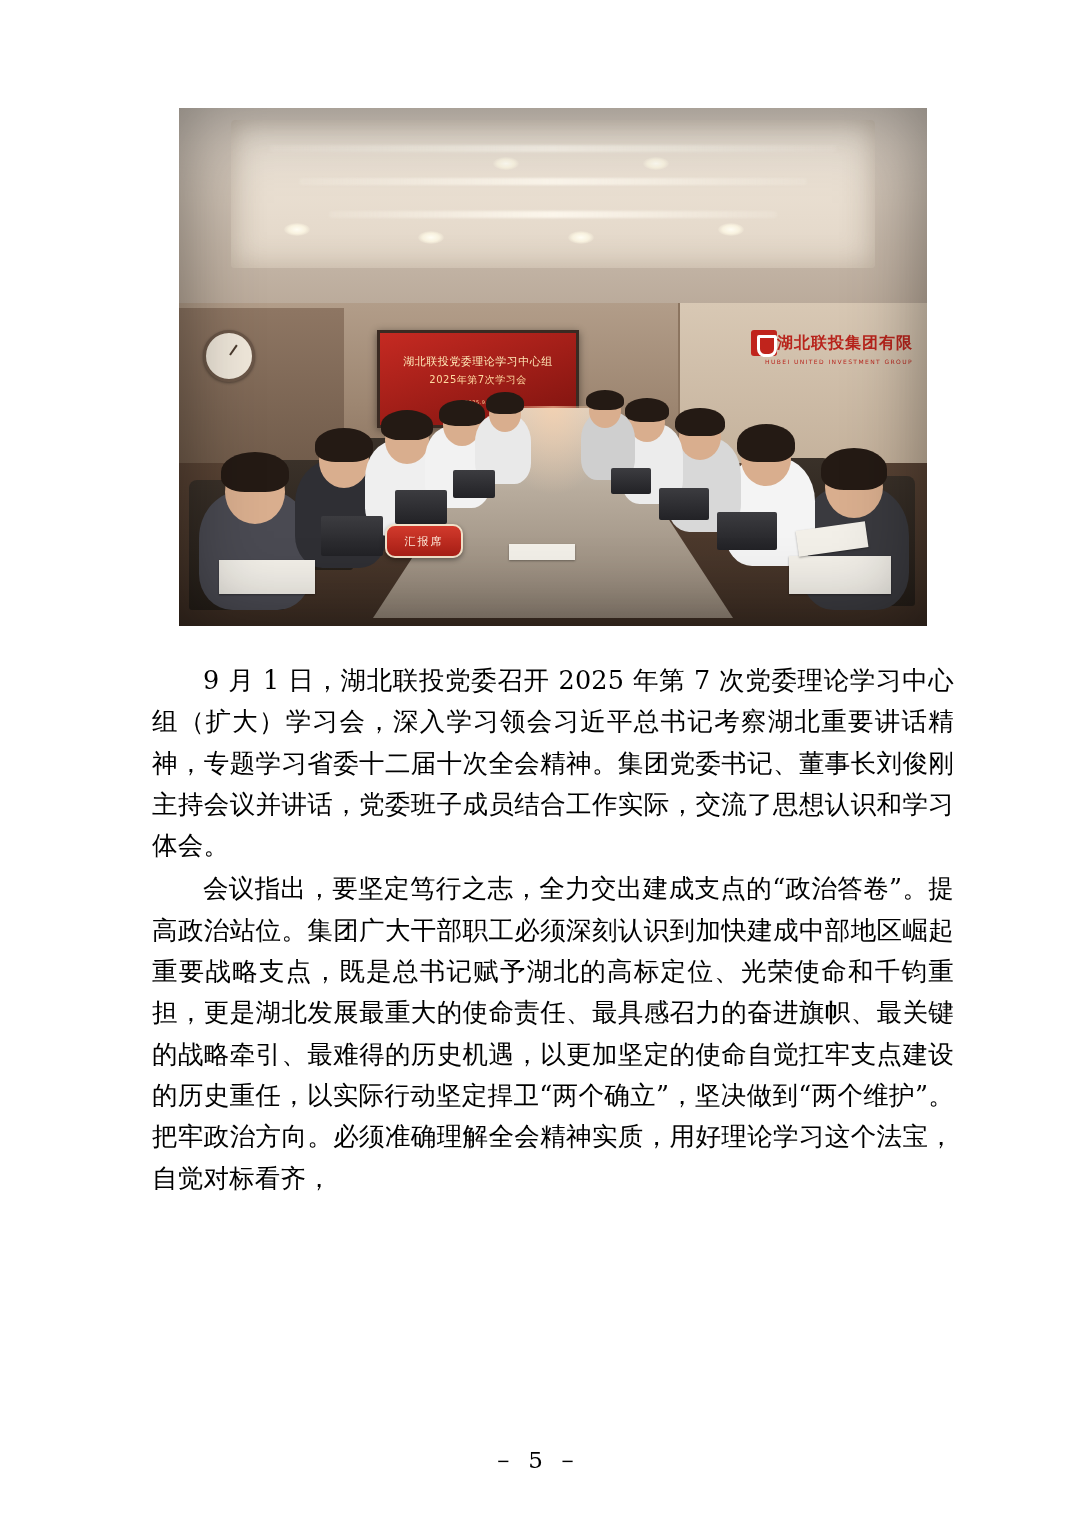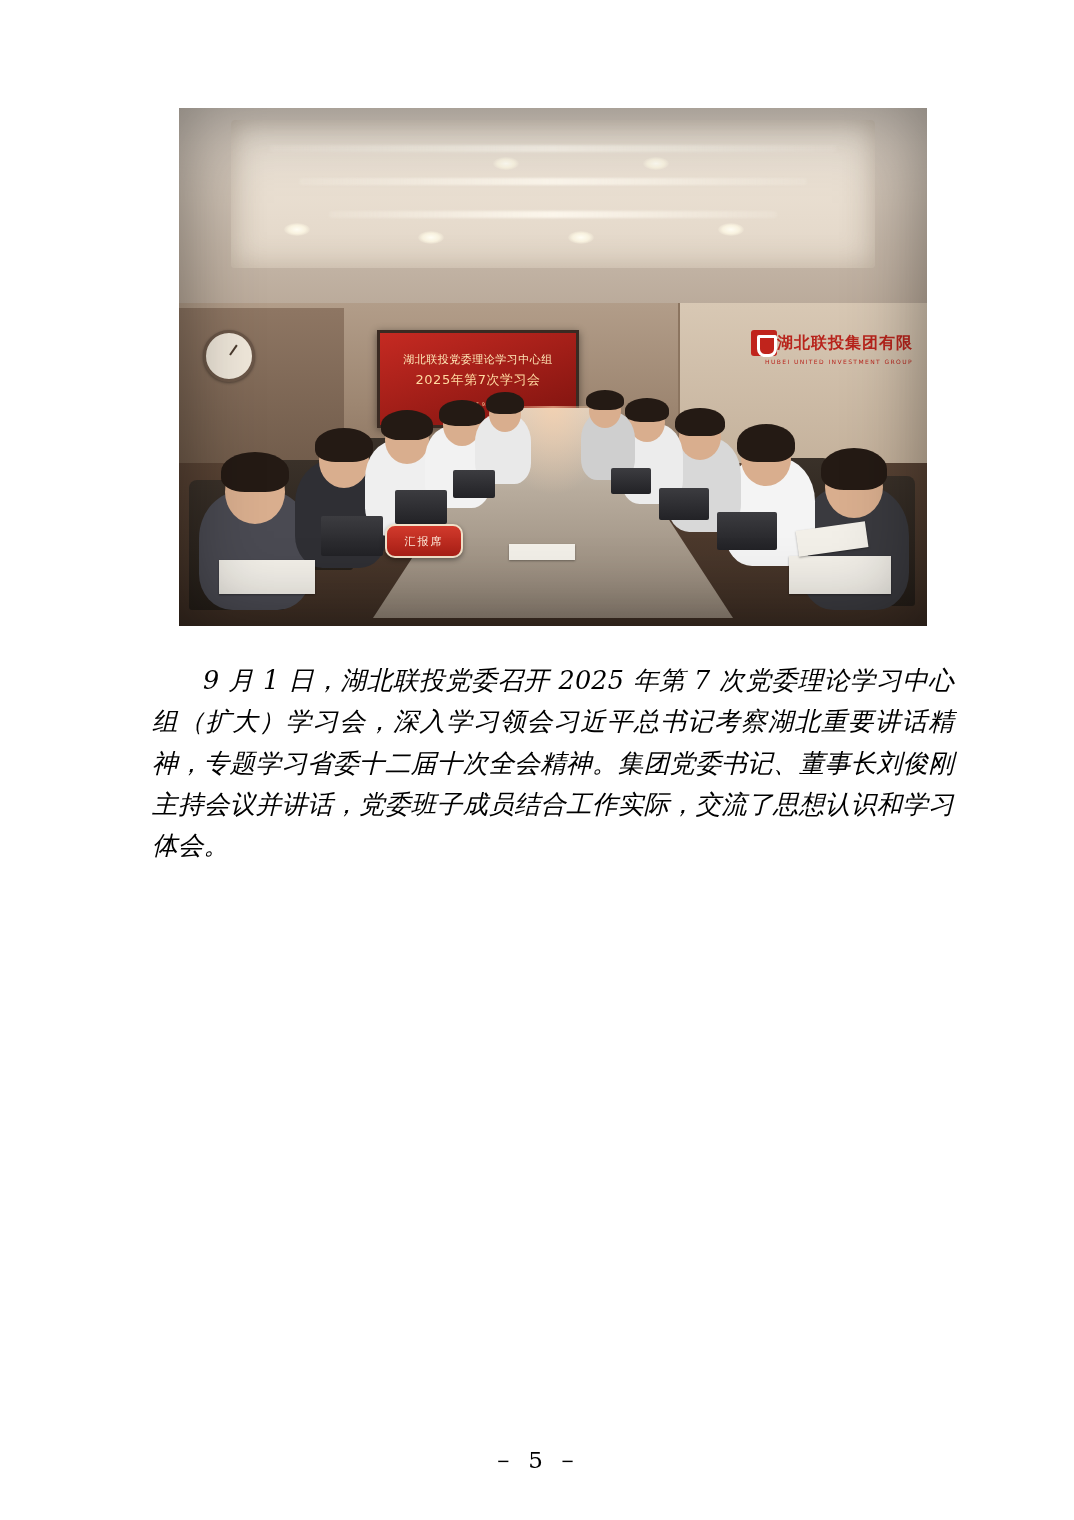--- a/index.html
+++ b/index.html
@@ -120,21 +120,21 @@
     justify-content: center;
     gap: 4px;
   }
   .screen-line {
     color: #ffe9b8;
     font-size: 11px;
     font-family: "DejaVu Sans", "Liberation Sans", sans-serif;
     letter-spacing: .5px;
     white-space: nowrap;
   }
-  .screen-line.sub { font-size: 13px; color: #ffd9a0; }
+  .screen-line.sub { font-size: 10px; color: #ffd9a0; }
   .screen-line.date { font-size: 5px; color: #f7cf9a; margin-top: 8px; }
   .brand-logo {
     position: absolute;
     right: 14px; top: 222px;
     display: flex;
     align-items: center;
   }
   .brand-mark {
     width: 26px; height: 26px;
     background: #c0241c;
@@ -240,21 +240,20 @@
   
   .body-text p {
     font-family: "DejaVu Serif", "Liberation Serif", serif;
     font-size: 25.5px;
     line-height: 1.62;
     margin: 0 0 2px 0;
     text-align: justify;
     text-justify: inter-ideograph;
     text-indent: 2em;
     letter-spacing: .2px;
-    font-style: italic;
   }
   .page-number {
     position: absolute;
     left: 0; right: 0;
     bottom: 44px;
     text-align: center;
     font-family: "DejaVu Serif", "Liberation Serif", serif;
     font-size: 23px;
     letter-spacing: 3px;
   }
@@ -363,16 +362,17 @@
       <div class="paper" style="left:330px; top:436px; width:66px; height:16px;"></div>
 
       <div class="tag-red">汇报席</div>
 
       <div class="vignette"></div>
     </div>
   </div>
 
   <div class="body-text">
     <p>9 月 1 日，湖北联投党委召开 2025 年第 7 次党委理论学习中心组（扩大）学习会，深入学习领会习近平总书记考察湖北重要讲话精神，专题学习省委十二届十次全会精神。集团党委书记、董事长刘俊刚主持会议并讲话，党委班子成员结合工作实际，交流了思想认识和学习体会。</p>
+    <p>会议指出，要坚定笃行之志，全力交出建成支点的“政治答卷”。提高政治站位。集团广大干部职工必须深刻认识到加快建成中部地区崛起重要战略支点，既是总书记赋予湖北的高标定位、光荣使命和千钧重担，更是湖北发展最重大的使命责任、最具感召力的奋进旗帜、最关键的战略牵引、最难得的历史机遇，以更加坚定的使命自觉扛牢支点建设的历史重任，以实际行动坚定捍卫“两个确立”，坚决做到“两个维护”。把牢政治方向。必须准确理解全会精神实质，用好理论学习这个法宝，自觉对标看齐，</p>
   </div>
 
   <div class="page-number">－ 5 －</div>
 </div>
 
 </body></html>

